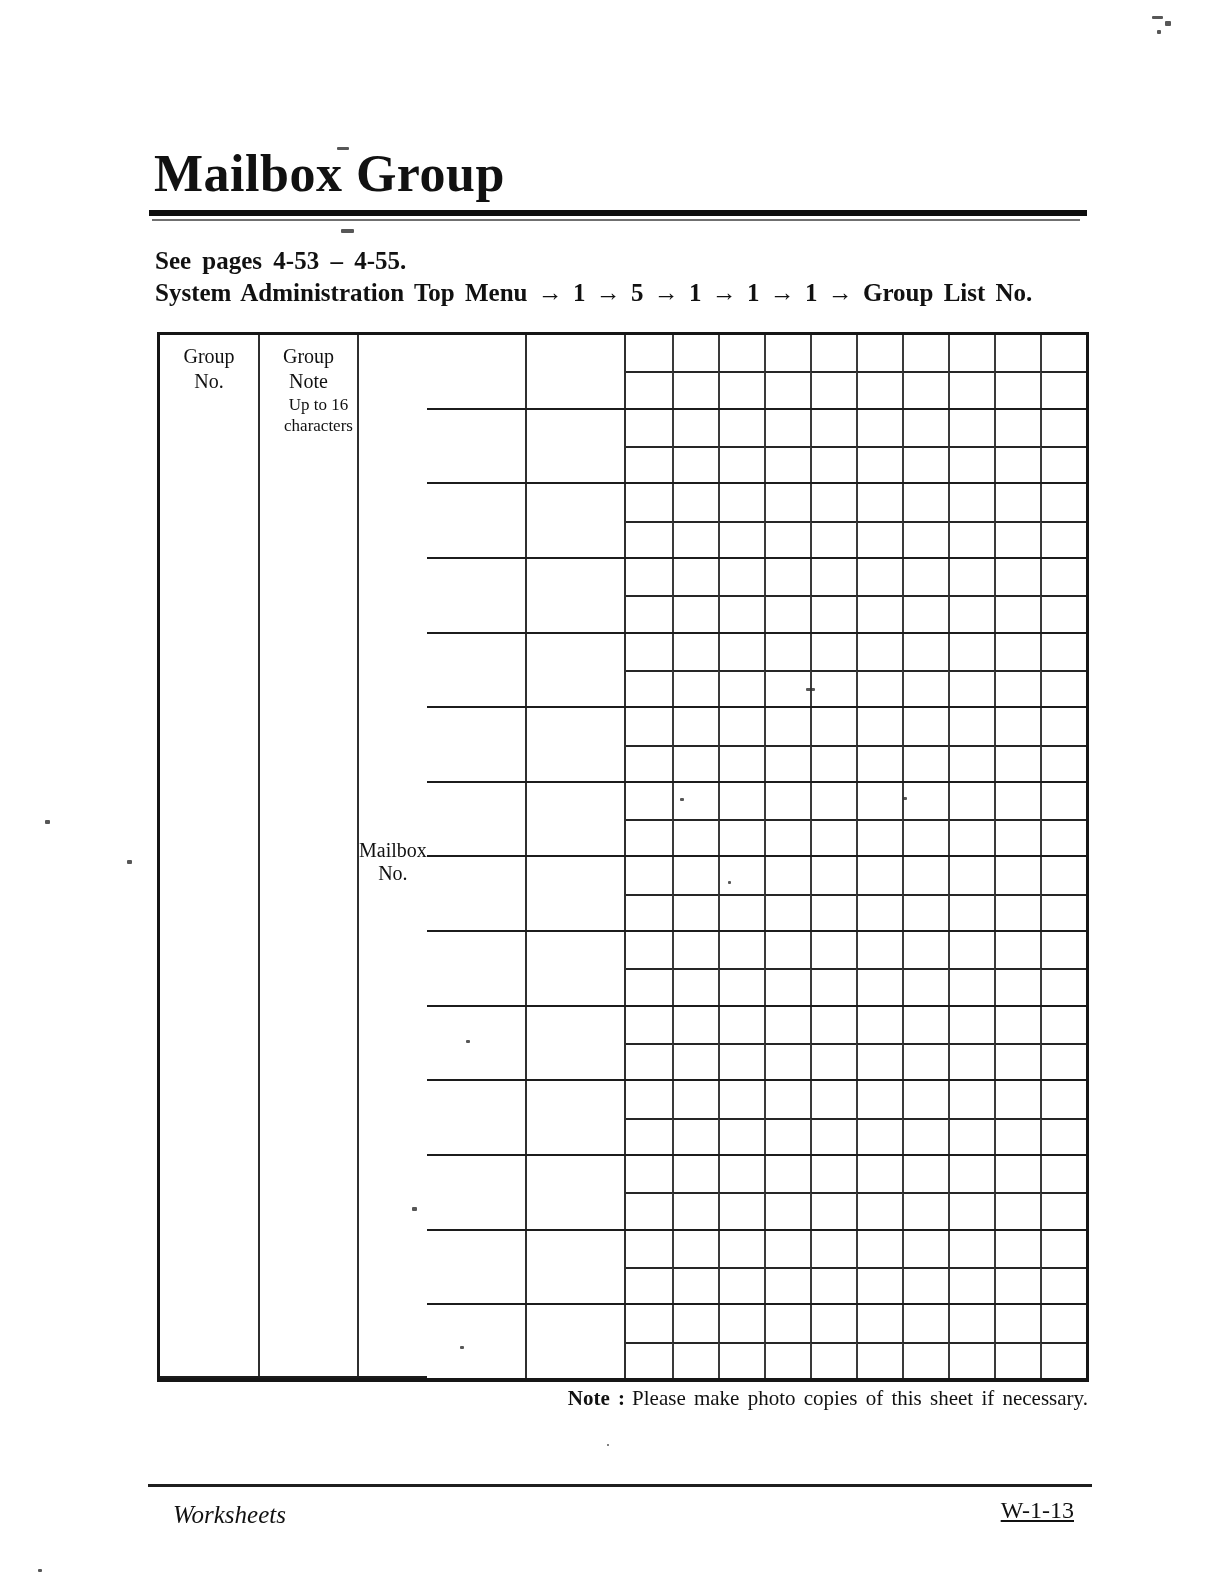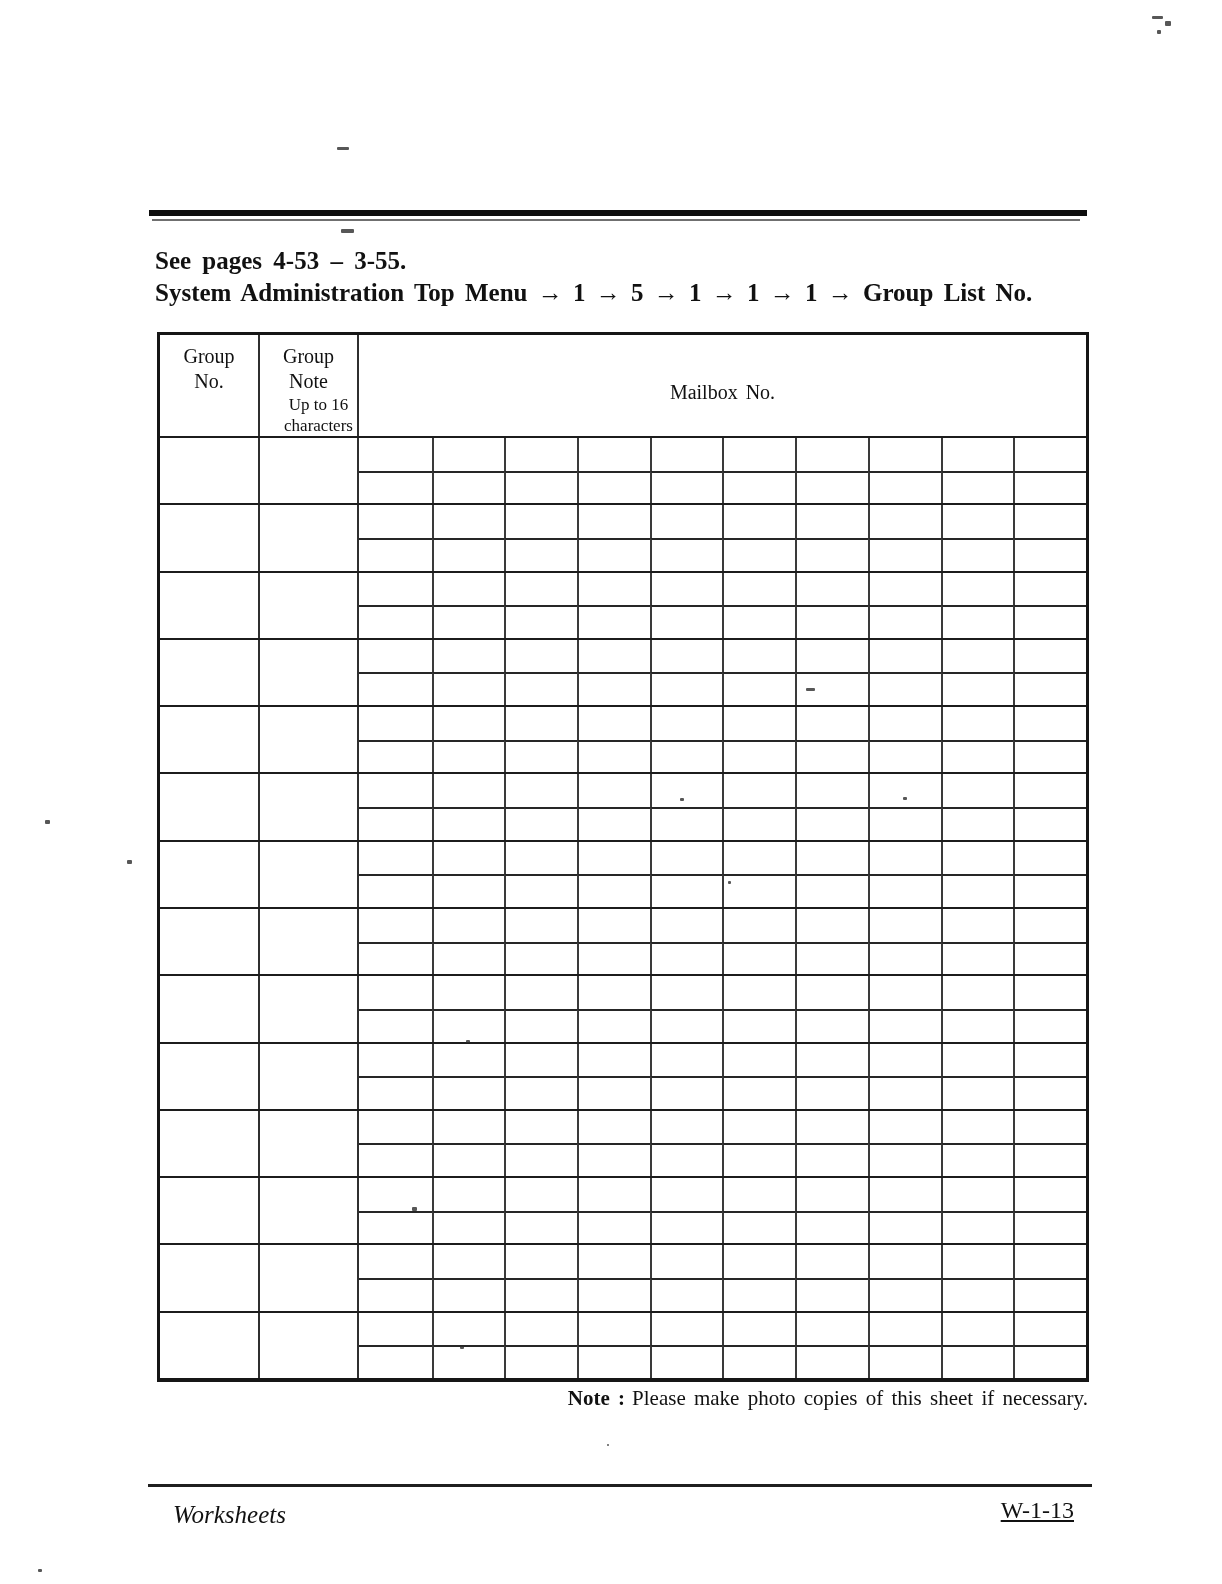--- a/index.html
+++ b/index.html
@@ -33,21 +33,21 @@
   .menu{
     position:absolute;left:155px;top:279px;
     font-size:25px;font-weight:700;word-spacing:4px;white-space:nowrap;
   }
   
   .wtable{
     position:absolute;left:157px;top:332px;
     width:932px;height:1050px;
     border:3px solid #161616;border-bottom-width:4px;
     box-sizing:border-box;
-    display:flex;flex-direction:column;
+    display:flex;flex-direction:row;
     background:var(--paper);
   }
   .thead{display:flex;flex:0 0 98px;border-bottom:2px solid var(--line);box-sizing:border-box;}
   .th{box-sizing:border-box;text-align:center;padding-top:9px;}
   .h-gno{width:100px;border-right:2px solid #2f2f2f;}
   .h-gname{width:99px;border-right:2px solid #2f2f2f;}
   .h-mail{flex:1;display:flex;align-items:center;justify-content:center;padding-top:13px;}
   .hl{display:block;font-size:20px;line-height:25px;}
   .hs{display:block;font-size:17px;line-height:21px;padding-left:20px;}
   .h-mail span{font-size:20px;word-spacing:3px;}
@@ -70,24 +70,25 @@
   .fleft{position:absolute;left:173px;top:1501px;font-size:25px;font-style:italic;}
   .fright{position:absolute;right:148px;top:1497px;font-size:24px;text-decoration:underline;}
   
   .speck{position:absolute;background:#2d2d2d;border-radius:1px;opacity:.8;}
 </style>
 </head>
 <body>
 
 <div class="page">
 
+  <h1 class="title">Mailbox Group</h1>
   <div class="rule-main"></div>
   <div class="rule-shadow"></div>
 
-  <div class="see">See pages 4-53 – 3-55.</div>
+  <div class="see">See pages 4-53 – 4-55.</div>
   <div class="menu">System Administration Top Menu → 1 → 5 → 1 → 1 → 1 → Group List No.</div>
 
   <div class="wtable">
     <div class="thead">
       <div class="th h-gno">
         <span class="hl">Group</span>
         <span class="hl">No.</span>
       </div>
       <div class="th h-gname">
         <span class="hl">Group</span>

